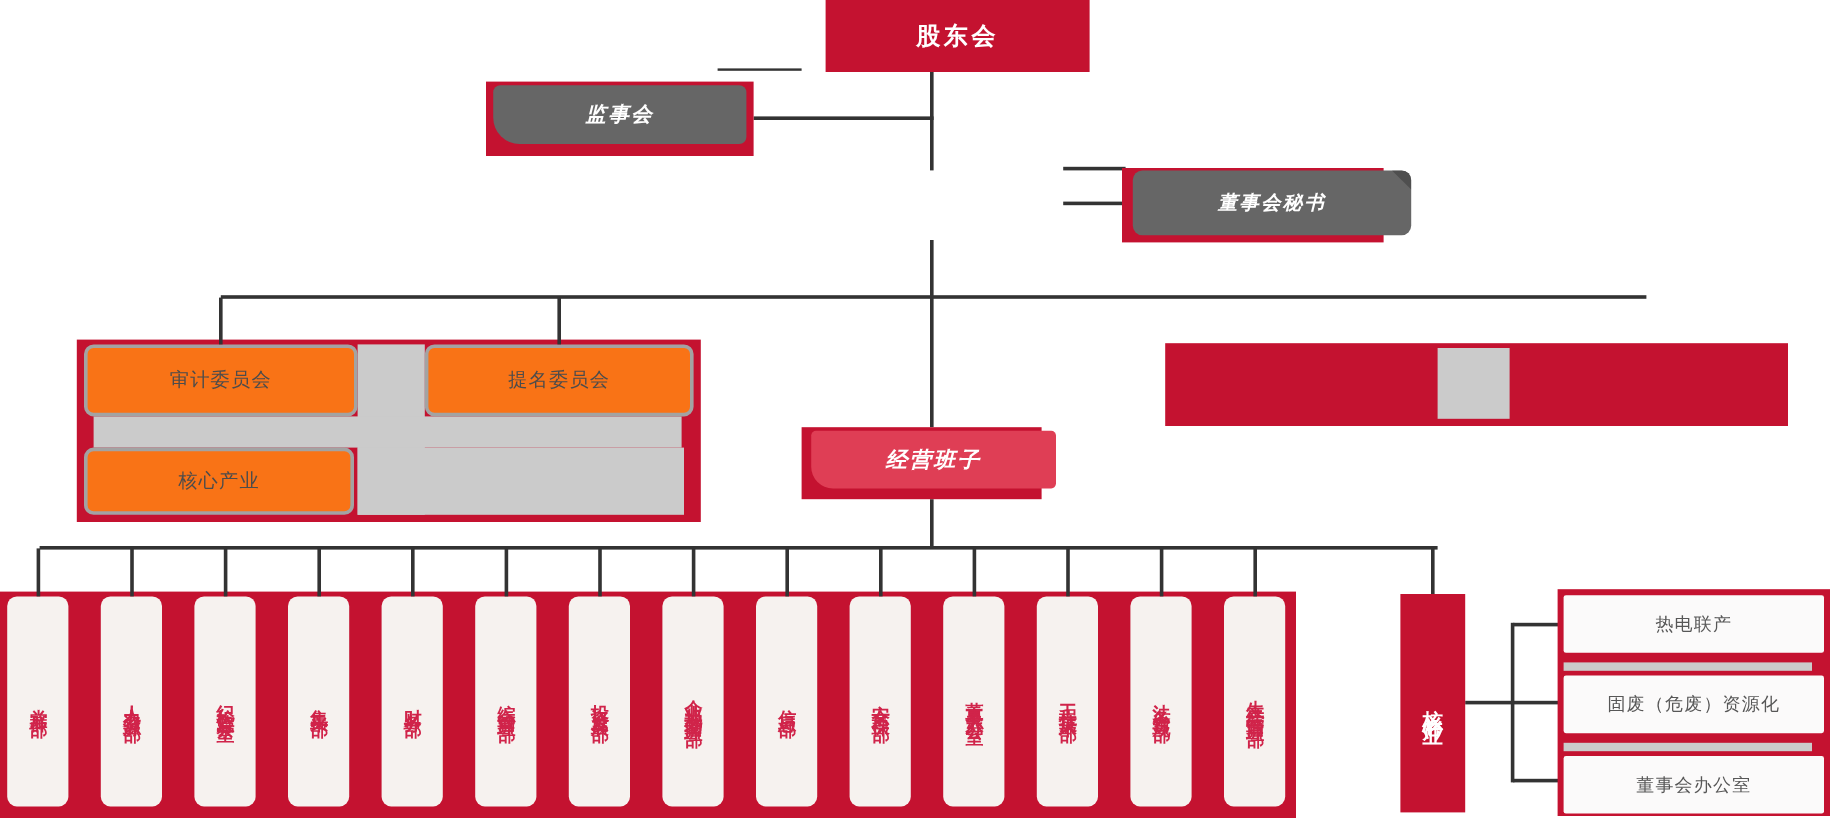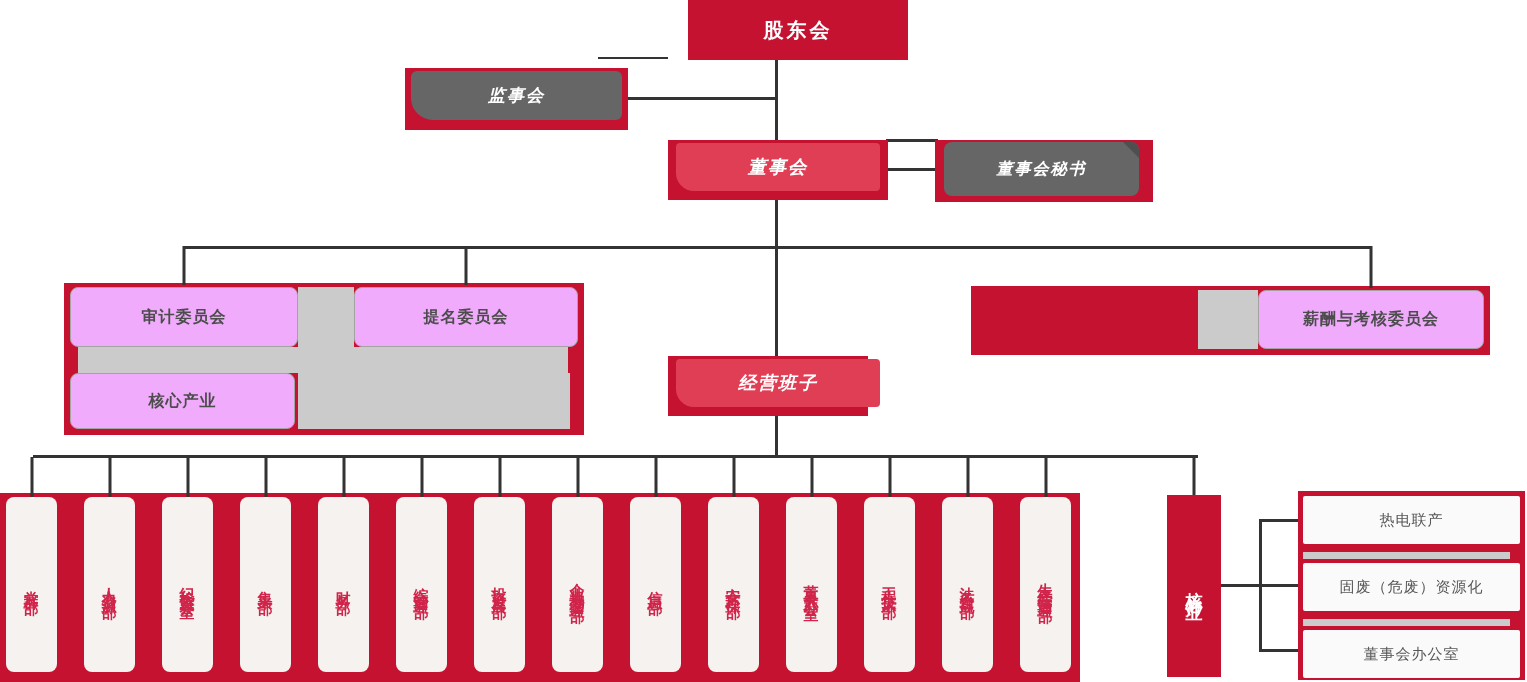--- a/index.html
+++ b/index.html
@@ -33,37 +33,37 @@
   .bk-supervisory{left:405px;top:68px;width:223px;height:62px;}
   .bk-board      {left:668px;top:140px;width:220px;height:60px;}
   .bk-secretary  {left:935px;top:140px;width:218px;height:62px;}
   .bk-management {left:668px;top:356px;width:200px;height:60px;}
   .inner{position:absolute;display:flex;align-items:center;justify-content:center;
          color:#fff;font-weight:bold;letter-spacing:2px;box-sizing:border-box;font-style:italic;}
   .in-gray {background:#666666;}
   .in-red  {background:#df3e55;}
   .in-supervisory{left:6px;top:3px;width:211px;height:49px;border-radius:6px 6px 6px 22px;font-size:17px;}
   .in-board      {left:8px;top:3px;width:204px;height:48px;border-radius:4px 4px 4px 18px;font-size:18px;}
-  .in-secretary  {left:9px;top:2px;width:195px;height:54px;border-radius:8px;font-size:16px;overflow:hidden;}
+  .in-secretary  {left:9px;top:2px;width:232px;height:54px;border-radius:8px;font-size:16px;overflow:hidden;}
   .in-management {left:8px;top:3px;width:204px;height:48px;border-radius:4px 4px 4px 18px;font-size:18px;}
   .notch{position:absolute;top:0;right:0;width:0;height:0;
          border-top:16px solid #4f4f4f;border-left:16px solid transparent;}
 
   
   .group{position:absolute;background:#c41230;}
   .grp-left {left:64px;top:283px;width:520px;height:152px;}
   .grp-right{left:971px;top:286px;width:519px;height:69px;}
   .grayfill{position:absolute;background:#cbcbcb;}
   .gf-a{left:234px;top:4px;width:56px;height:142px;}
   .gf-b{left:14px;top:64px;width:490px;height:26px;}
   .gf-c{left:234px;top:90px;width:272px;height:56px;}
   .gf-r{left:227px;top:4px;width:60px;height:59px;}
-  .wbox{position:absolute;background:#f0abfc;border:1px solid #a3a3a3;border-radius:8px;
+  .wbox{position:absolute;background:#f97316;border:3px solid #a3a3a3;border-radius:8px;
         display:flex;align-items:center;justify-content:center;
-        font-weight:bold;font-size:16px;color:#4c4c4c;letter-spacing:1px;box-sizing:border-box;}
+        font-weight:normal;font-size:16px;color:#4c4c4c;letter-spacing:1px;box-sizing:border-box;}
   .wb-audit     {left:6px;top:4px;width:228px;height:60px;}
   .wb-nomination{left:290px;top:4px;width:224px;height:60px;}
   .wb-internal  {left:6px;top:90px;width:225px;height:56px;}
   .wb-strategy  {left:6px;top:4px;width:221px;height:59px;}
   .wb-compensation{left:287px;top:4px;width:226px;height:59px;}
   .drop-l::before,.drop-r::before{content:"";position:absolute;left:50%;transform:translateX(-50%);
         width:3px;background:#333;}
   .drop-l::before{top:-42px;height:39px;}
   .drop-r::before{top:-45px;height:42px;}
 
@@ -109,43 +109,39 @@
   <div class="line ln-core-s1"></div>
   <div class="line ln-core-s2"></div>
   <div class="line ln-audit-link"></div>
 
   <div class="node crimson shareholders">股东会</div>
 
   <div class="backing bk-supervisory">
     <div class="inner in-gray in-supervisory">监事会</div>
   </div>
 
-  <div class="backing bk-board">
-    <div class="inner in-red in-board">董事会</div>
-  </div>
 
   <div class="backing bk-secretary">
     <div class="inner in-gray in-secretary">
       <span>董事会秘书</span>
       <span class="notch"></span>
     </div>
   </div>
 
   <div class="group grp-left">
     <div class="grayfill gf-a"></div>
     <div class="grayfill gf-b"></div>
     <div class="grayfill gf-c"></div>
     <div class="wbox wb-audit drop-l">审计委员会</div>
     <div class="wbox wb-nomination drop-l">提名委员会</div>
     <div class="wbox wb-internal">核心产业</div>
   </div>
 
   <div class="group grp-right">
     <div class="grayfill gf-r"></div>
-    <div class="wbox wb-compensation drop-r">薪酬与考核委员会</div>
   </div>
 
   <div class="backing bk-management">
     <div class="inner in-red in-management">经营班子</div>
   </div>
 
   <div class="dept-strip" id="dept-strip">
   <div class="dept">
     <span class="vtext">党群部</span>
   </div>

